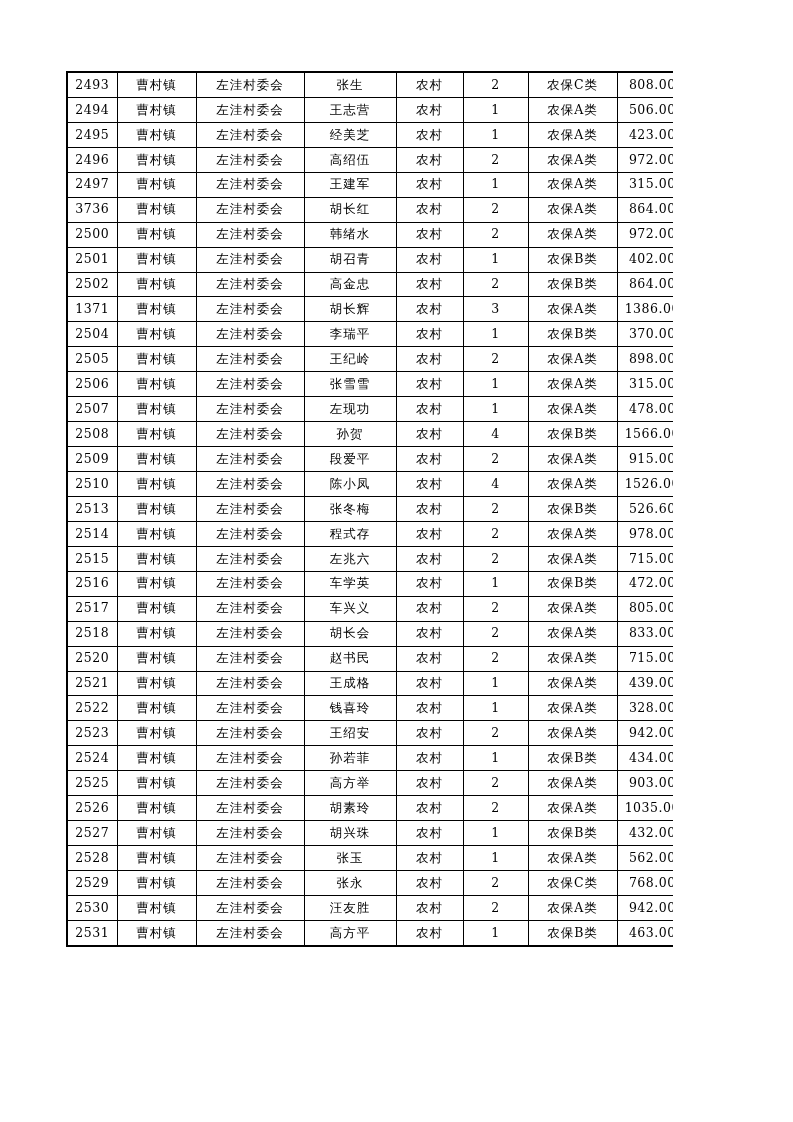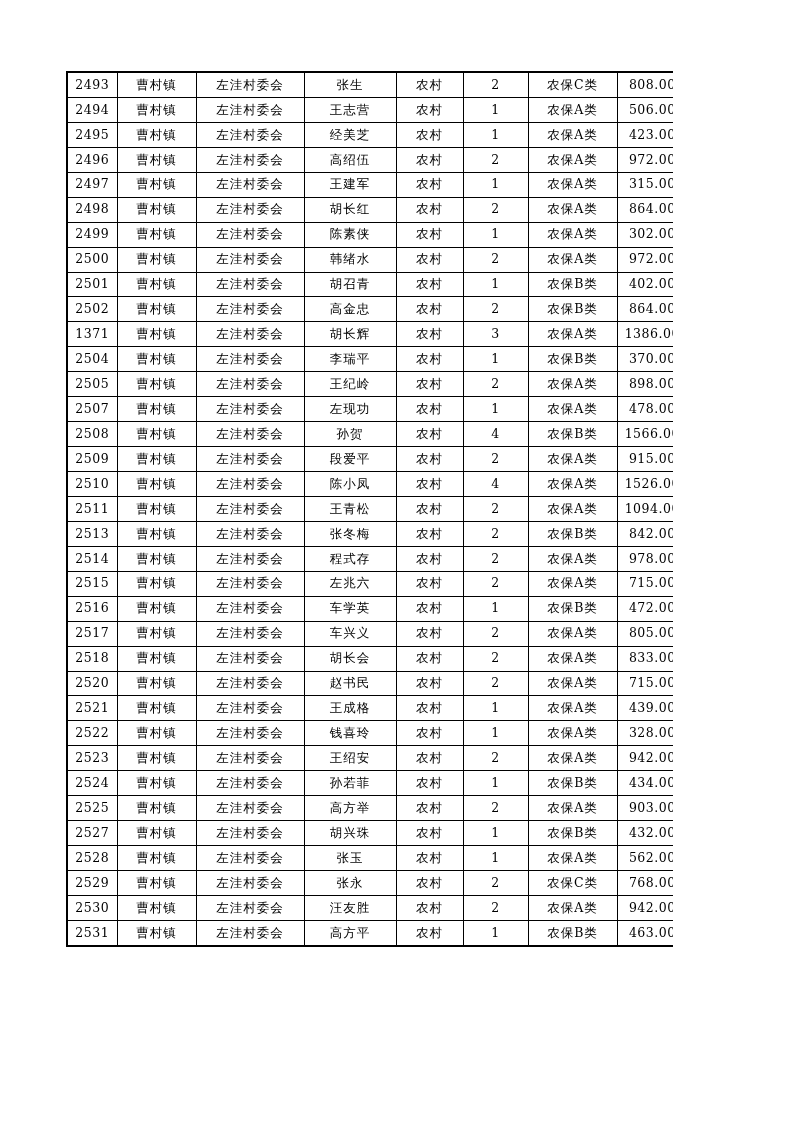--- a/index.html
+++ b/index.html
@@ -106,40 +106,30 @@
     <td class="num">2497</td>
     <td class="cn">曹村镇</td>
     <td class="cn">左洼村委会</td>
     <td class="cn">王建军</td>
     <td class="cn">农村</td>
     <td class="num">1</td>
     <td class="cn">农保A类</td>
     <td class="num">315.00</td>
   </tr>
         <tr>
-    <td class="num">2498</td>
+    <td class="num">3736</td>
     <td class="cn">曹村镇</td>
     <td class="cn">左洼村委会</td>
     <td class="cn">胡长红</td>
     <td class="cn">农村</td>
     <td class="num">2</td>
     <td class="cn">农保A类</td>
     <td class="num">864.00</td>
   </tr>
         <tr>
-    <td class="num">2499</td>
-    <td class="cn">曹村镇</td>
-    <td class="cn">左洼村委会</td>
-    <td class="cn">陈素侠</td>
-    <td class="cn">农村</td>
-    <td class="num">1</td>
-    <td class="cn">农保A类</td>
-    <td class="num">302.00</td>
-  </tr>
-        <tr>
     <td class="num">2500</td>
     <td class="cn">曹村镇</td>
     <td class="cn">左洼村委会</td>
     <td class="cn">韩绪水</td>
     <td class="cn">农村</td>
     <td class="num">2</td>
     <td class="cn">农保A类</td>
     <td class="num">972.00</td>
   </tr>
         <tr>
@@ -186,20 +176,30 @@
     <td class="num">2505</td>
     <td class="cn">曹村镇</td>
     <td class="cn">左洼村委会</td>
     <td class="cn">王纪岭</td>
     <td class="cn">农村</td>
     <td class="num">2</td>
     <td class="cn">农保A类</td>
     <td class="num">898.00</td>
   </tr>
         <tr>
+    <td class="num">2506</td>
+    <td class="cn">曹村镇</td>
+    <td class="cn">左洼村委会</td>
+    <td class="cn">张雪雪</td>
+    <td class="cn">农村</td>
+    <td class="num">1</td>
+    <td class="cn">农保A类</td>
+    <td class="num">315.00</td>
+  </tr>
+        <tr>
     <td class="num">2507</td>
     <td class="cn">曹村镇</td>
     <td class="cn">左洼村委会</td>
     <td class="cn">左现功</td>
     <td class="cn">农村</td>
     <td class="num">1</td>
     <td class="cn">农保A类</td>
     <td class="num">478.00</td>
   </tr>
         <tr>
@@ -226,38 +226,28 @@
     <td class="num">2510</td>
     <td class="cn">曹村镇</td>
     <td class="cn">左洼村委会</td>
     <td class="cn">陈小凤</td>
     <td class="cn">农村</td>
     <td class="num">4</td>
     <td class="cn">农保A类</td>
     <td class="num">1526.00</td>
   </tr>
         <tr>
-    <td class="num">2511</td>
-    <td class="cn">曹村镇</td>
-    <td class="cn">左洼村委会</td>
-    <td class="cn">王青松</td>
-    <td class="cn">农村</td>
-    <td class="num">2</td>
-    <td class="cn">农保A类</td>
-    <td class="num">1094.00</td>
-  </tr>
-        <tr>
     <td class="num">2513</td>
     <td class="cn">曹村镇</td>
     <td class="cn">左洼村委会</td>
     <td class="cn">张冬梅</td>
     <td class="cn">农村</td>
     <td class="num">2</td>
     <td class="cn">农保B类</td>
-    <td class="num">842.00</td>
+    <td class="num">526.60</td>
   </tr>
         <tr>
     <td class="num">2514</td>
     <td class="cn">曹村镇</td>
     <td class="cn">左洼村委会</td>
     <td class="cn">程式存</td>
     <td class="cn">农村</td>
     <td class="num">2</td>
     <td class="cn">农保A类</td>
     <td class="num">978.00</td>
@@ -354,20 +344,30 @@
   </tr>
         <tr>
     <td class="num">2525</td>
     <td class="cn">曹村镇</td>
     <td class="cn">左洼村委会</td>
     <td class="cn">高方举</td>
     <td class="cn">农村</td>
     <td class="num">2</td>
     <td class="cn">农保A类</td>
     <td class="num">903.00</td>
+  </tr>
+        <tr>
+    <td class="num">2526</td>
+    <td class="cn">曹村镇</td>
+    <td class="cn">左洼村委会</td>
+    <td class="cn">胡素玲</td>
+    <td class="cn">农村</td>
+    <td class="num">2</td>
+    <td class="cn">农保A类</td>
+    <td class="num">1035.00</td>
   </tr>
         <tr>
     <td class="num">2527</td>
     <td class="cn">曹村镇</td>
     <td class="cn">左洼村委会</td>
     <td class="cn">胡兴珠</td>
     <td class="cn">农村</td>
     <td class="num">1</td>
     <td class="cn">农保B类</td>
     <td class="num">432.00</td>

